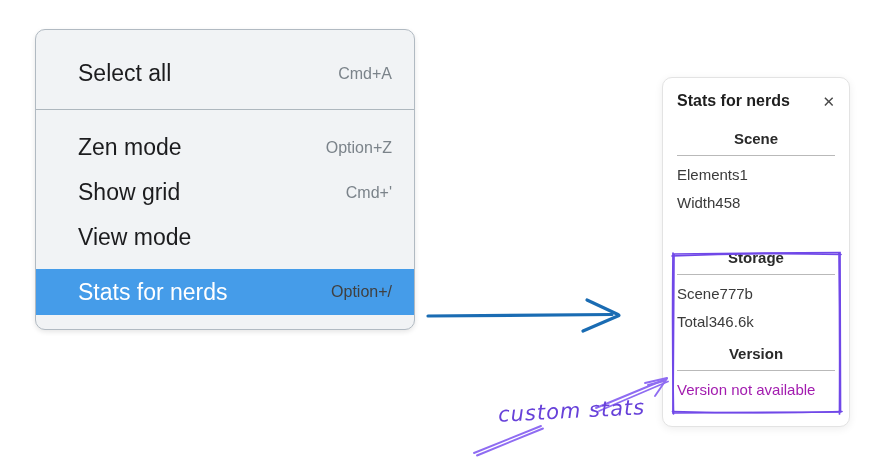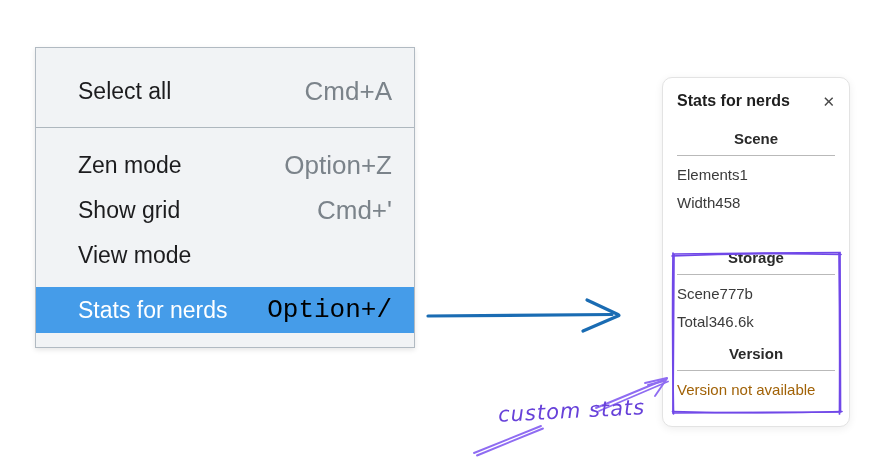--- a/index.html
+++ b/index.html
@@ -7,54 +7,54 @@
     width: 873px; height: 461px;
     background: #ffffff;
     overflow: hidden;
     font-family: "Liberation Sans", sans-serif;
     position: relative;
   }
 
   
   .menu {
     position: absolute;
-    left: 35px; top: 47px;
+    left: 35px; top: 29px;
     width: 380px; height: 301px;
     background: #f1f3f5;
     border: 1.5px solid #b1bac2;
-    border-radius: 0;
+    border-radius: 10px;
     box-shadow: 0 2px 5px rgba(0,0,0,.10);
     font-size: 23px;
     color: #1c1c1e;
   }
   .menu-row {
     height: 45px;
     display: flex;
     justify-content: space-between;
     align-items: center;
     padding: 0 22px 0 42px;
     cursor: default;
   }
   .menu-row.first { margin-top: 21px; }
   .menu-sep {
     border-top: 1.5px solid #aeb7be;
     margin-top: 13px;
   }
   .menu-group2 { margin-top: 15px; }
   .mi-short {
     color: #7b838a;
-    font-size: 26px;
+    font-size: 16px;
   }
   .menu-row.selected {
     margin-top: 9px;
     height: 46px;
     background: #459ce9;
     color: #ffffff;
   }
-  .menu-row.selected .mi-short { color: #000000; font-family: Liberation Mono, monospace; }
+  .menu-row.selected .mi-short { color: #404040; }
 
   
   .stats-panel {
     position: absolute;
     left: 662px; top: 77px;
     width: 188px; height: 350px;
     background: #ffffff;
     border: 1px solid #e3e3e3;
     border-radius: 10px;
     box-shadow: 0 2px 8px rgba(0,0,0,.07);
@@ -98,21 +98,21 @@
     display: flex;
     align-items: center;
     height: 28px;
   }
   .sp-rows { margin-top: 4px; }
   .sp-note {
     height: 28px;
     display: flex;
     align-items: center;
     margin-top: 4px;
-    color: #a16207;
+    color: #a21caf;
   }
 
   
   .overlay {
     position: absolute;
     left: 0; top: 0;
     width: 873px; height: 461px;
     pointer-events: none;
   }
   .handwriting {

